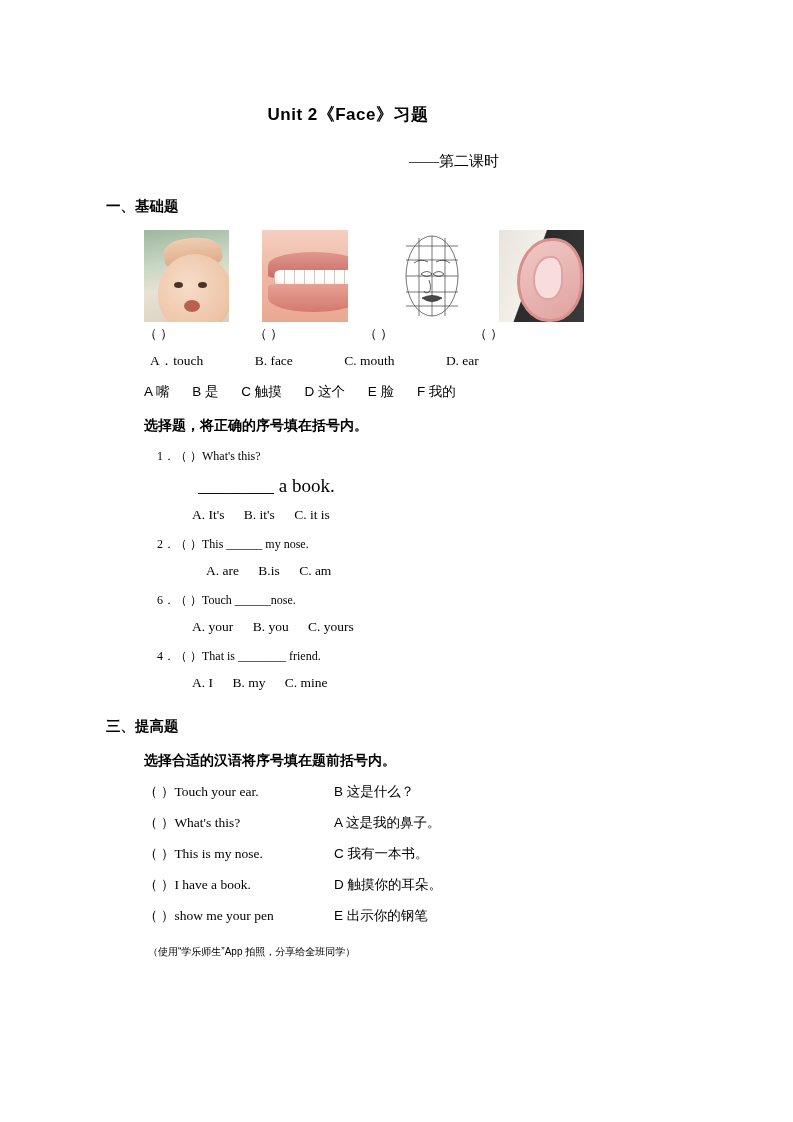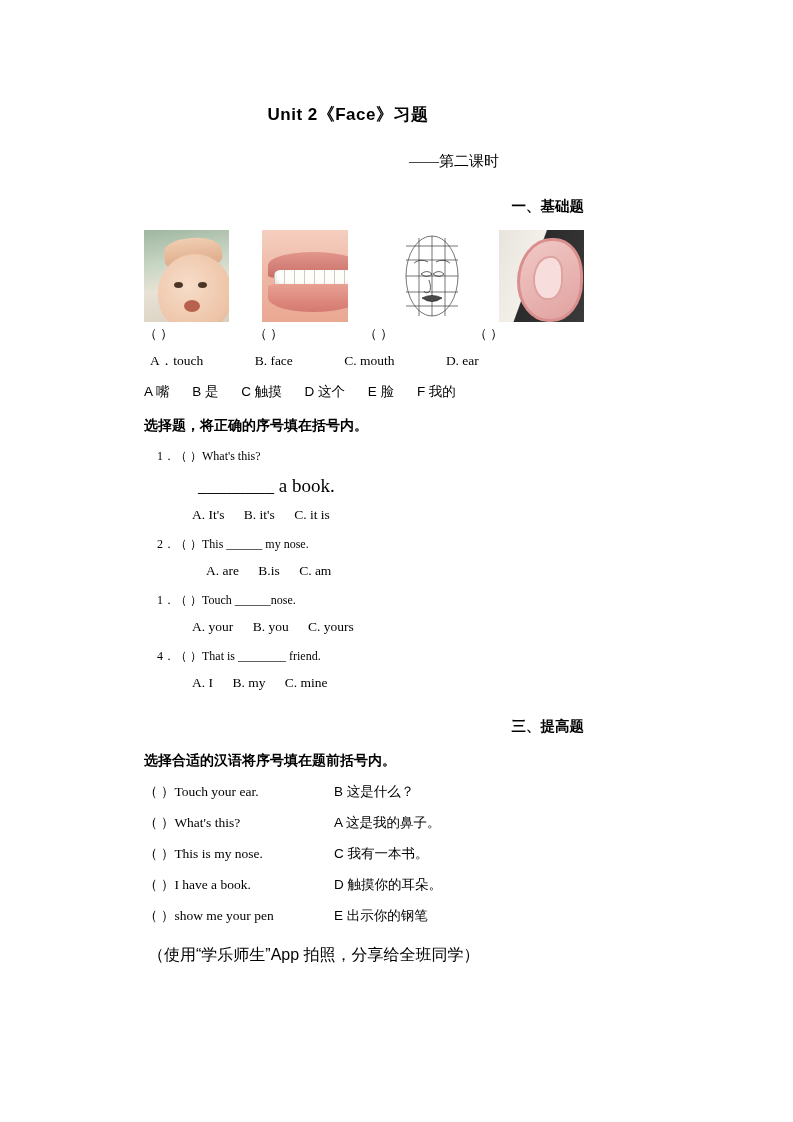--- a/index.html
+++ b/index.html
@@ -38,21 +38,20 @@
     padding-right: 85px;
     font-family: "Liberation Serif", serif;
   }
   .section-head {
     font-family: "Liberation Sans", sans-serif;
     font-weight: bold;
     font-size: 14.5px;
     margin-top: 26px;
     margin-bottom: 0;
     margin-left: -6px;
-    text-align: right;
   }
   .instruction {
     font-family: "Liberation Sans", sans-serif;
     font-weight: bold;
     font-size: 14px;
     margin-top: 16px;
     margin-left: 32px;
   }
   .img-row {
     margin-top: 14px;
@@ -207,21 +206,21 @@
     margin-left: 32px;
     font-size: 13.5px;
     display: flex;
     font-family: "Liberation Serif", serif;
   }
   .match-row .left { width: 190px; display: inline-block; }
   .match-row .right { font-family: "Liberation Sans", sans-serif; }
   .footnote {
     margin-top: 20px;
     margin-left: 36px;
-    font-size: 16px;
+    font-size: 10px;
     font-family: "Liberation Sans", sans-serif;
   }
 </style>
 </head>
 <body>
 
 <div class="page">
 
   <div class="doc-title">Unit 2《Face》习题</div>
   <div class="subtitle">——第二课时</div>
@@ -294,21 +293,21 @@
     <span>C. it is</span>
   </div>
 
   <div class="q">2．（ ）This ______ my nose.</div>
   <div class="q-ans" style="margin-left:94px">
     <span>A. are</span>
     <span>B.is</span>
     <span>C. am</span>
   </div>
 
-  <div class="q">1．（ ）Touch ______nose.</div>
+  <div class="q">6．（ ）Touch ______nose.</div>
   <div class="q-ans">
     <span>A. your</span>
     <span>B. you</span>
     <span>C. yours</span>
   </div>
 
   <div class="q">4．（ ）That  is ________ friend.</div>
   <div class="q-ans">
     <span>A. I</span>
     <span>B. my</span>

